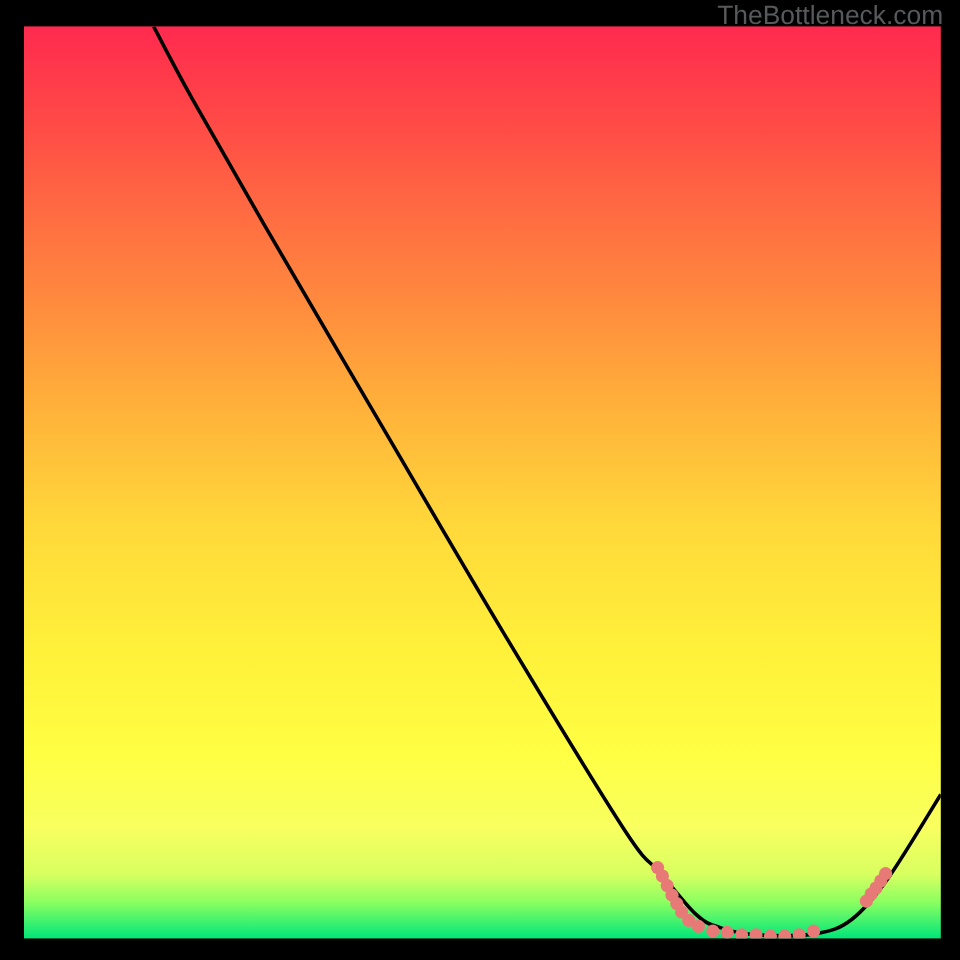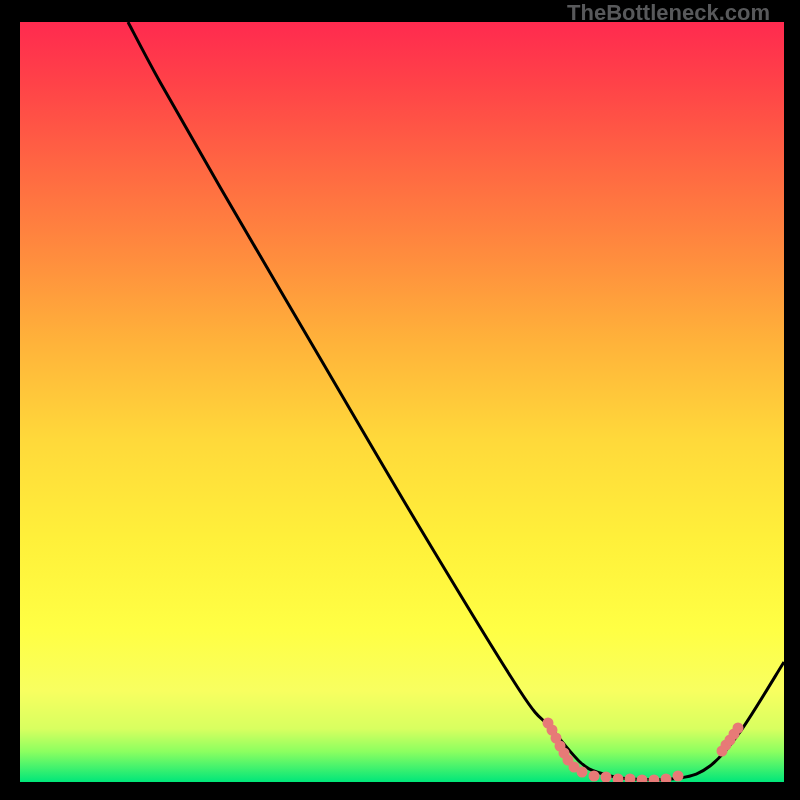--- a/index.html
+++ b/index.html
@@ -27,24 +27,24 @@
       #ffff44 80%,
       #f8ff60 88%,
       #d8ff60 93%,
       #8cff60 96%,
       #00e67a 100%
     );
   }
   .watermark {
     position: absolute;
     top: 0px;
-    right: 30px;
+    right: 14px;
     font-family: Arial, Helvetica, sans-serif;
     font-size: 22px;
-    font-weight: bold;
+    font-weight: normal;
     color: #58595b;
     letter-spacing: 0px;
   }
   svg.curve {
     position: absolute;
     left: 0;
     top: 0;
     width: 764px;
     height: 760px;
   }

